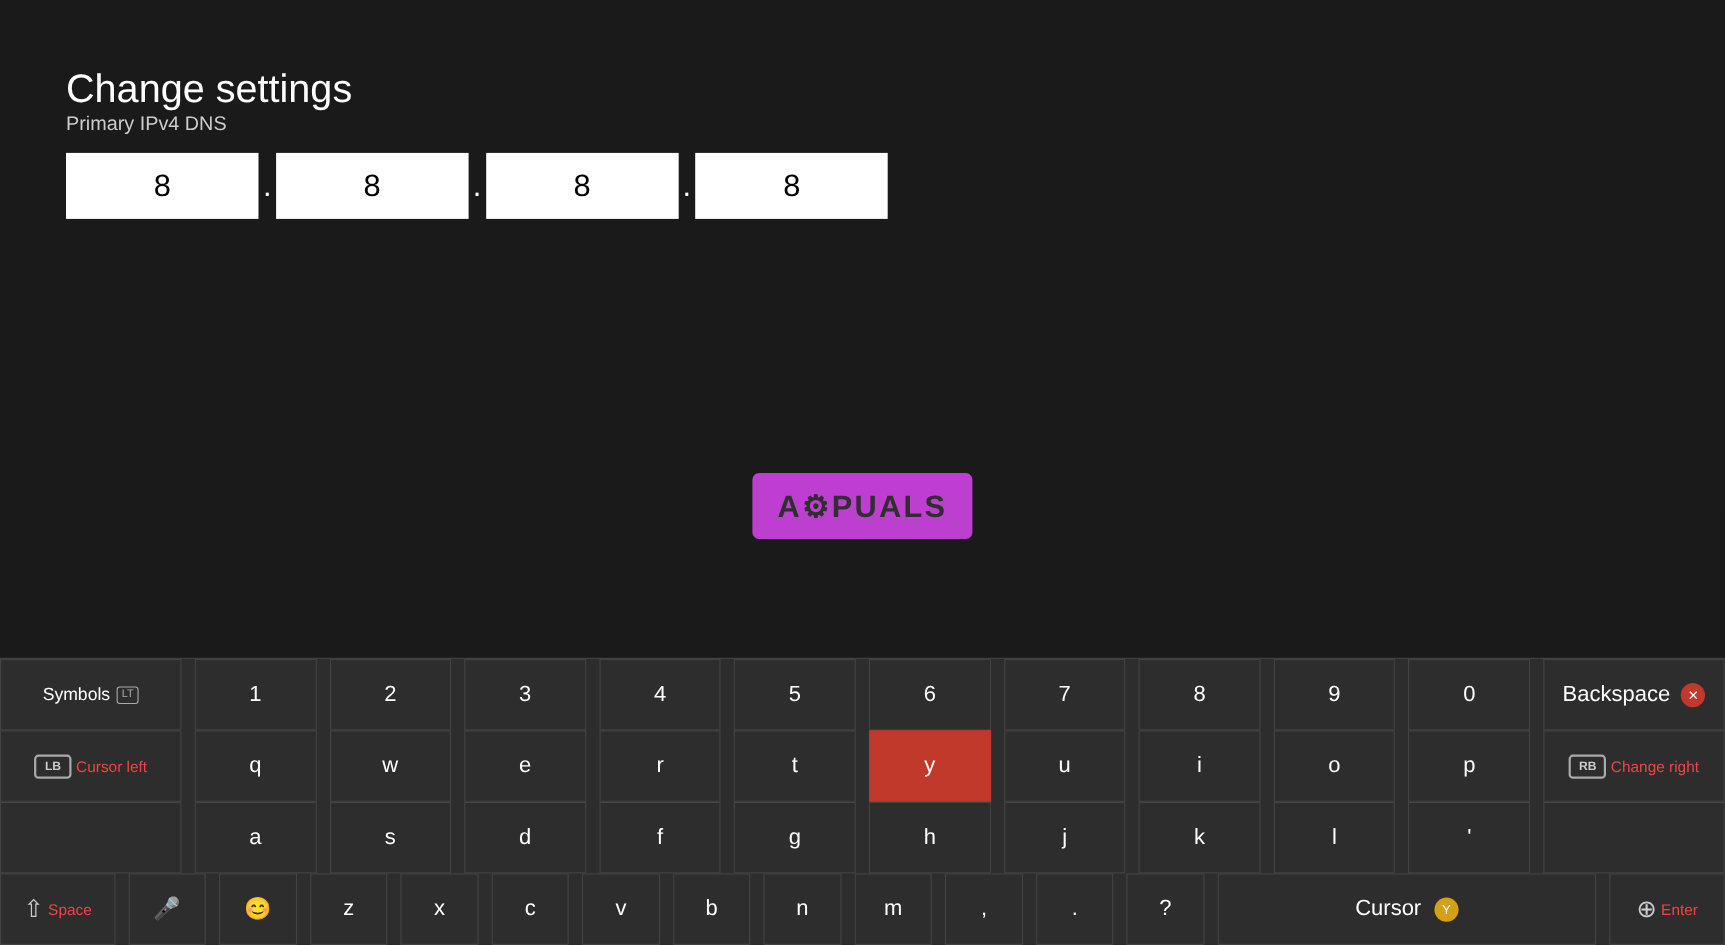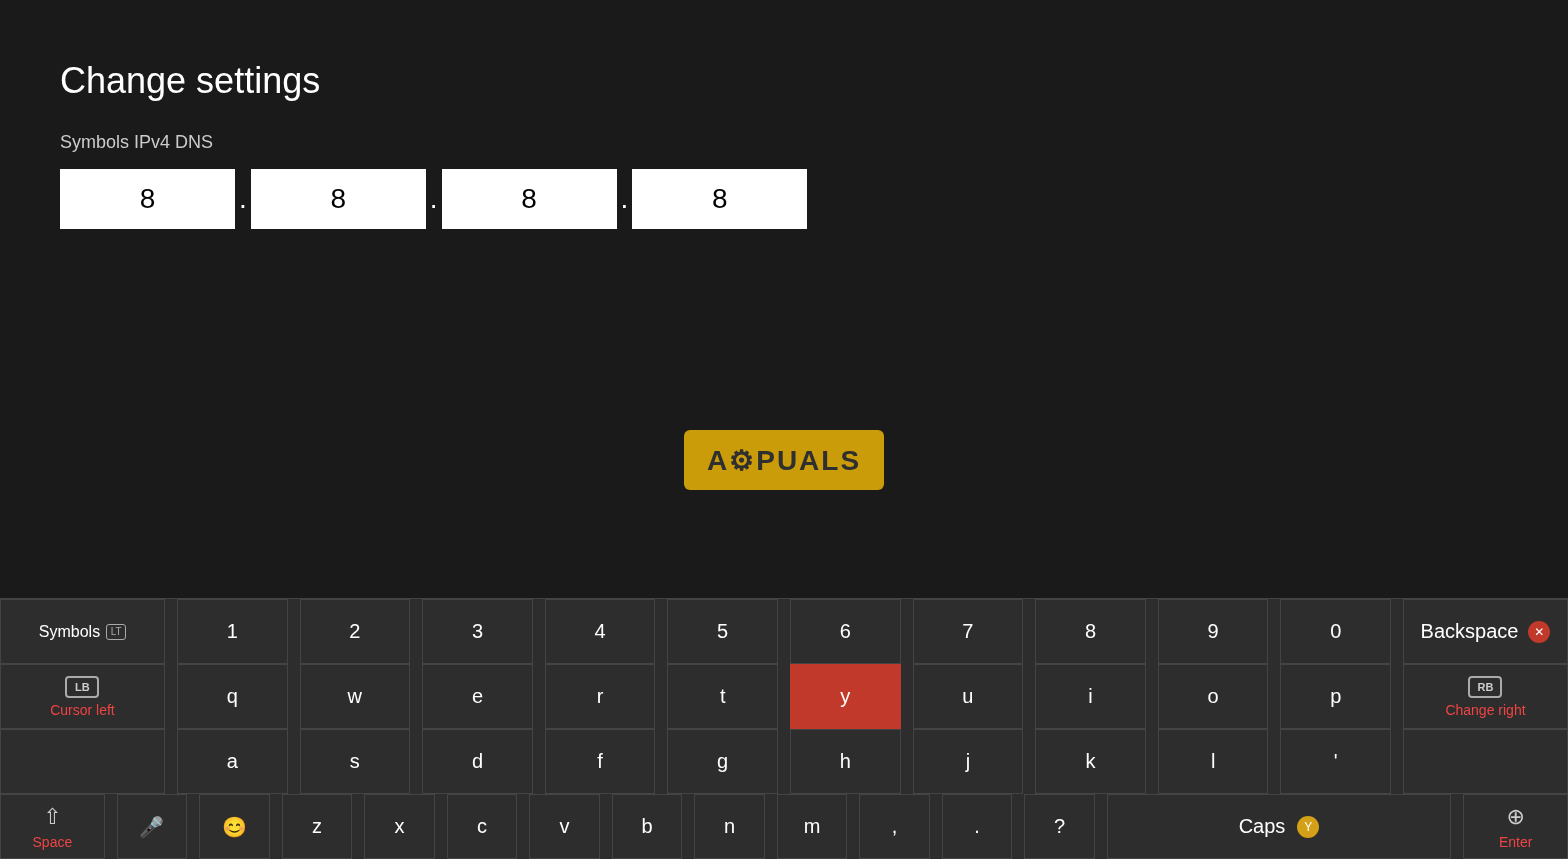--- a/index.html
+++ b/index.html
@@ -16,21 +16,20 @@
 
     
     .top-area {
       padding: 60px 60px 0 60px;
     }
 
     .page-title {
       font-size: 36px;
       font-weight: 300;
       color: #fff;
-      margin-bottom: 30px;
     }
 
     .dns-label {
       font-size: 18px;
       color: #ccc;
       margin-bottom: 16px;
     }
 
     .dns-fields {
       display: flex;
@@ -58,21 +57,21 @@
     }
 
     
     .watermark {
       position: absolute;
       top: 430px;
       left: 50%;
       transform: translateX(-50%);
       width: 200px;
       height: 60px;
-      background: #eab308;
+      background: #d946ef;
       display: flex;
       align-items: center;
       justify-content: center;
       border-radius: 6px;
       opacity: 0.85;
       z-index: 10;
     }
 
     .watermark-text {
       font-size: 28px;
@@ -122,21 +121,21 @@
       flex: 1.5;
     }
 
     .kb-key.highlighted {
       background: #c0392b;
       border-color: #c0392b;
     }
 
     .kb-key.side-key {
       flex: 1.5;
-      flex-direction: column;
+      flex-direction: row;
       gap: 4px;
       font-size: 14px;
       color: #ccc;
       text-align: center;
     }
 
     .side-key-label {
       font-size: 14px;
       color: #ef4444;
     }
@@ -222,21 +221,21 @@
 
     .caps-icon {
       font-size: 22px;
     }
   </style>
 </head>
 <body>
 
 <div class="top-area">
   <div class="page-title">Change settings</div>
-  <div class="dns-label">Symbols IPv4 DNS</div>
+  <div class="dns-label">Primary IPv4 DNS</div>
   <div class="dns-fields">
     <div class="dns-field">8</div>
     <span class="dns-dot">.</span>
     <div class="dns-field">8</div>
     <span class="dns-dot">.</span>
     <div class="dns-field">8</div>
     <span class="dns-dot">.</span>
     <div class="dns-field">8</div>
   </div>
 </div>
@@ -326,21 +325,21 @@
       <div class="kb-key">v</div>
       <div class="kb-key">b</div>
       <div class="kb-key">n</div>
       <div class="kb-key">m</div>
       <div class="kb-key">,</div>
       <div class="kb-key">.</div>
       <div class="kb-key">?</div>
 
       <div class="kb-key" style="flex: 5;">
         <div class="space-content">
-          <span>Caps</span>
+          <span>Cursor</span>
           <div class="key-badge yellow">Y</div>
         </div>
       </div>
       <div class="kb-key side-key">
         <span class="enter-icon">⊕</span>
         <span class="side-key-label">Enter</span>
       </div>
     </div>
 
   </div>

